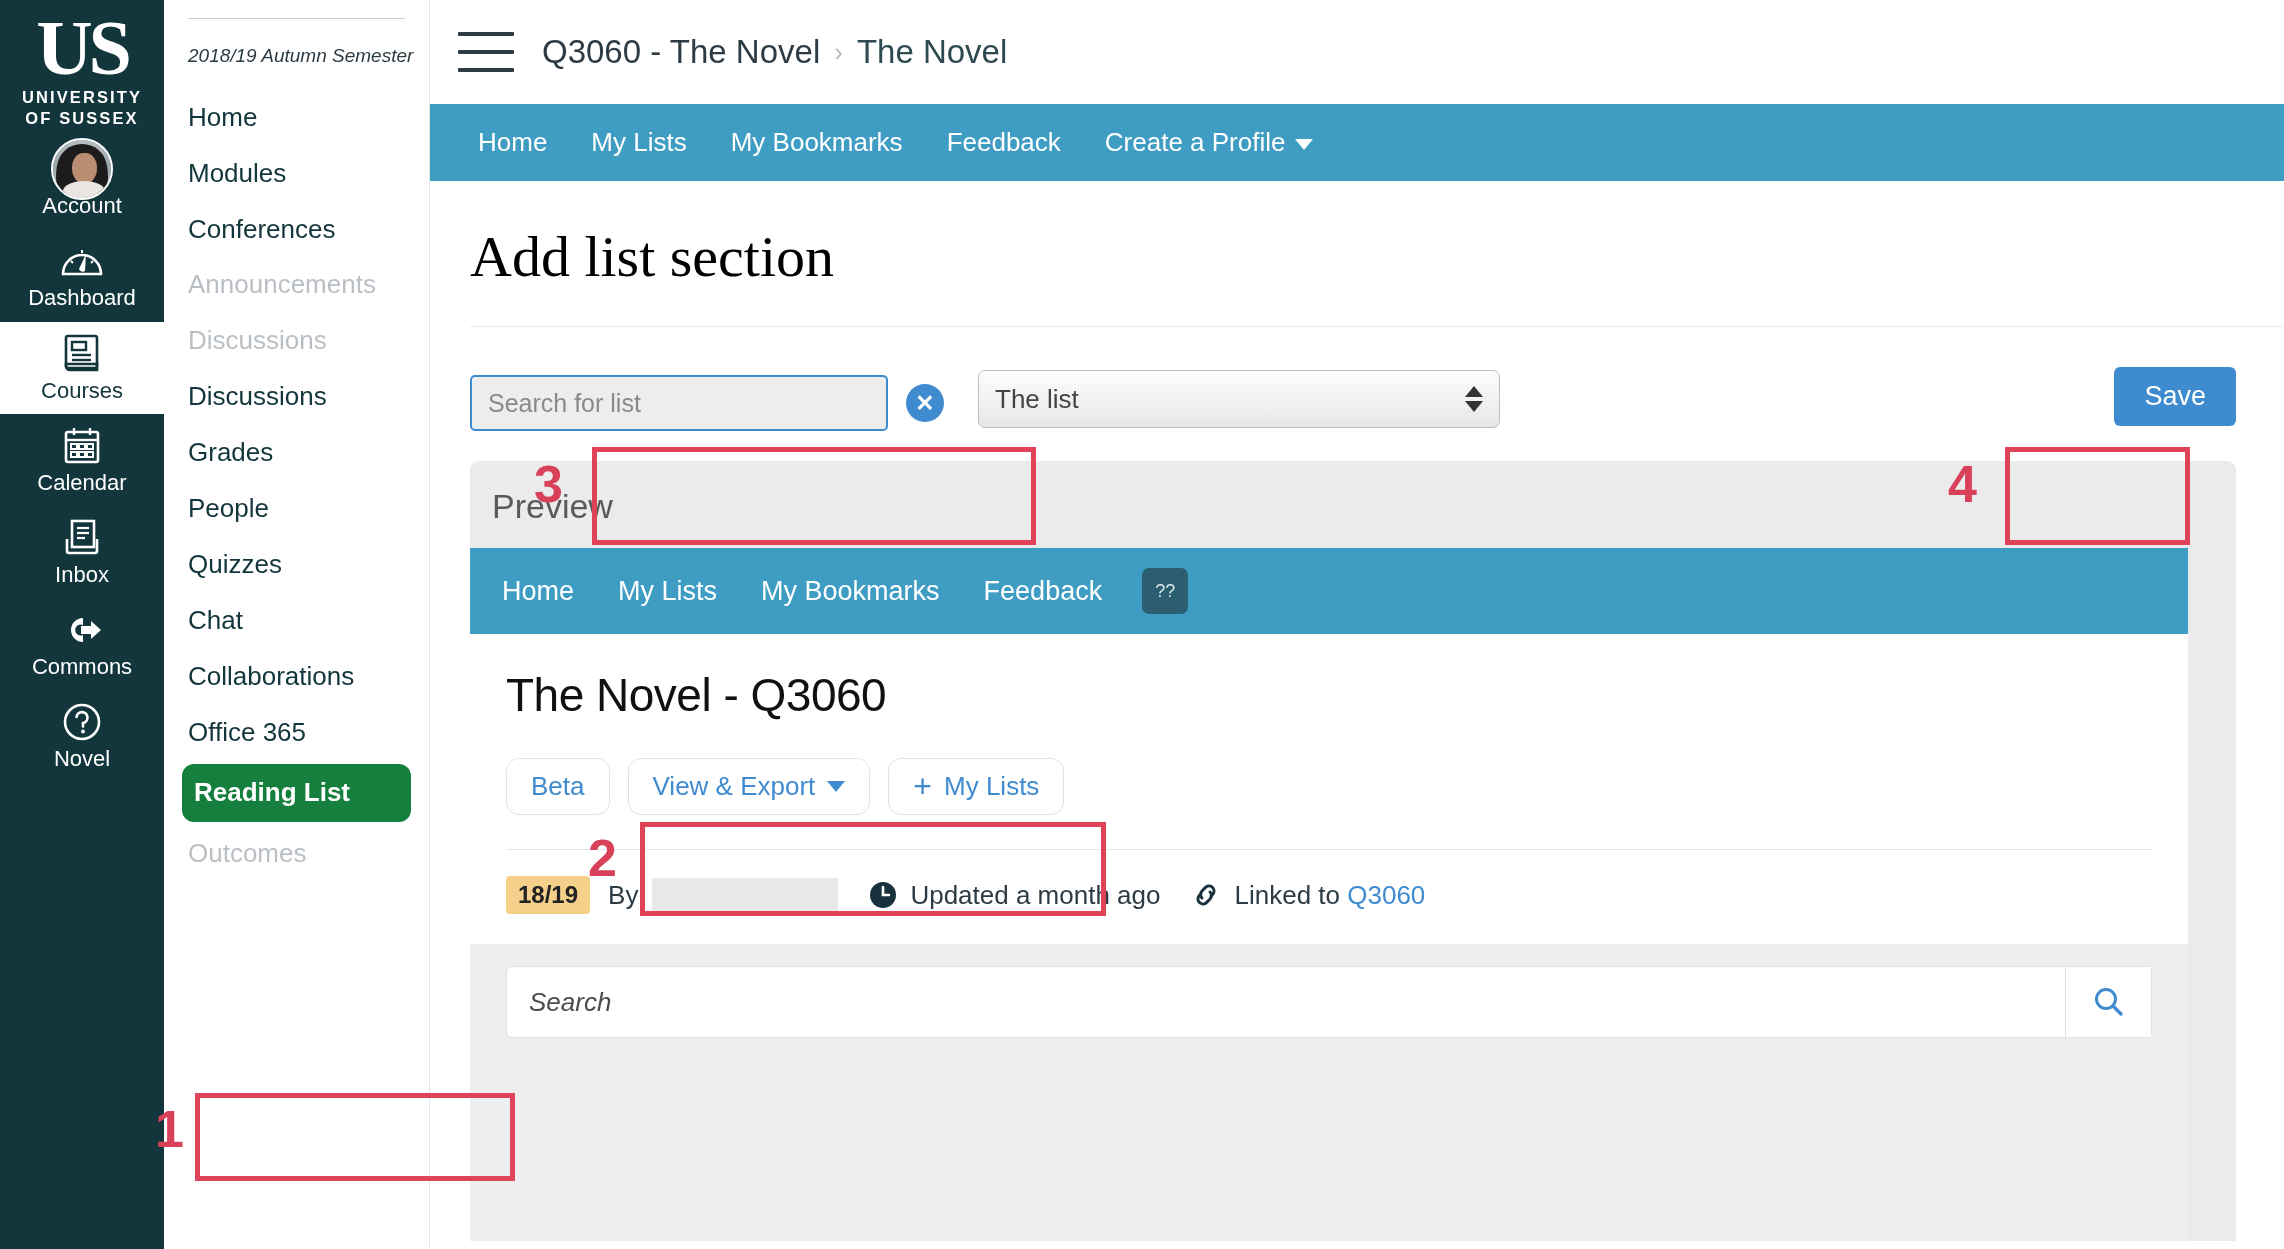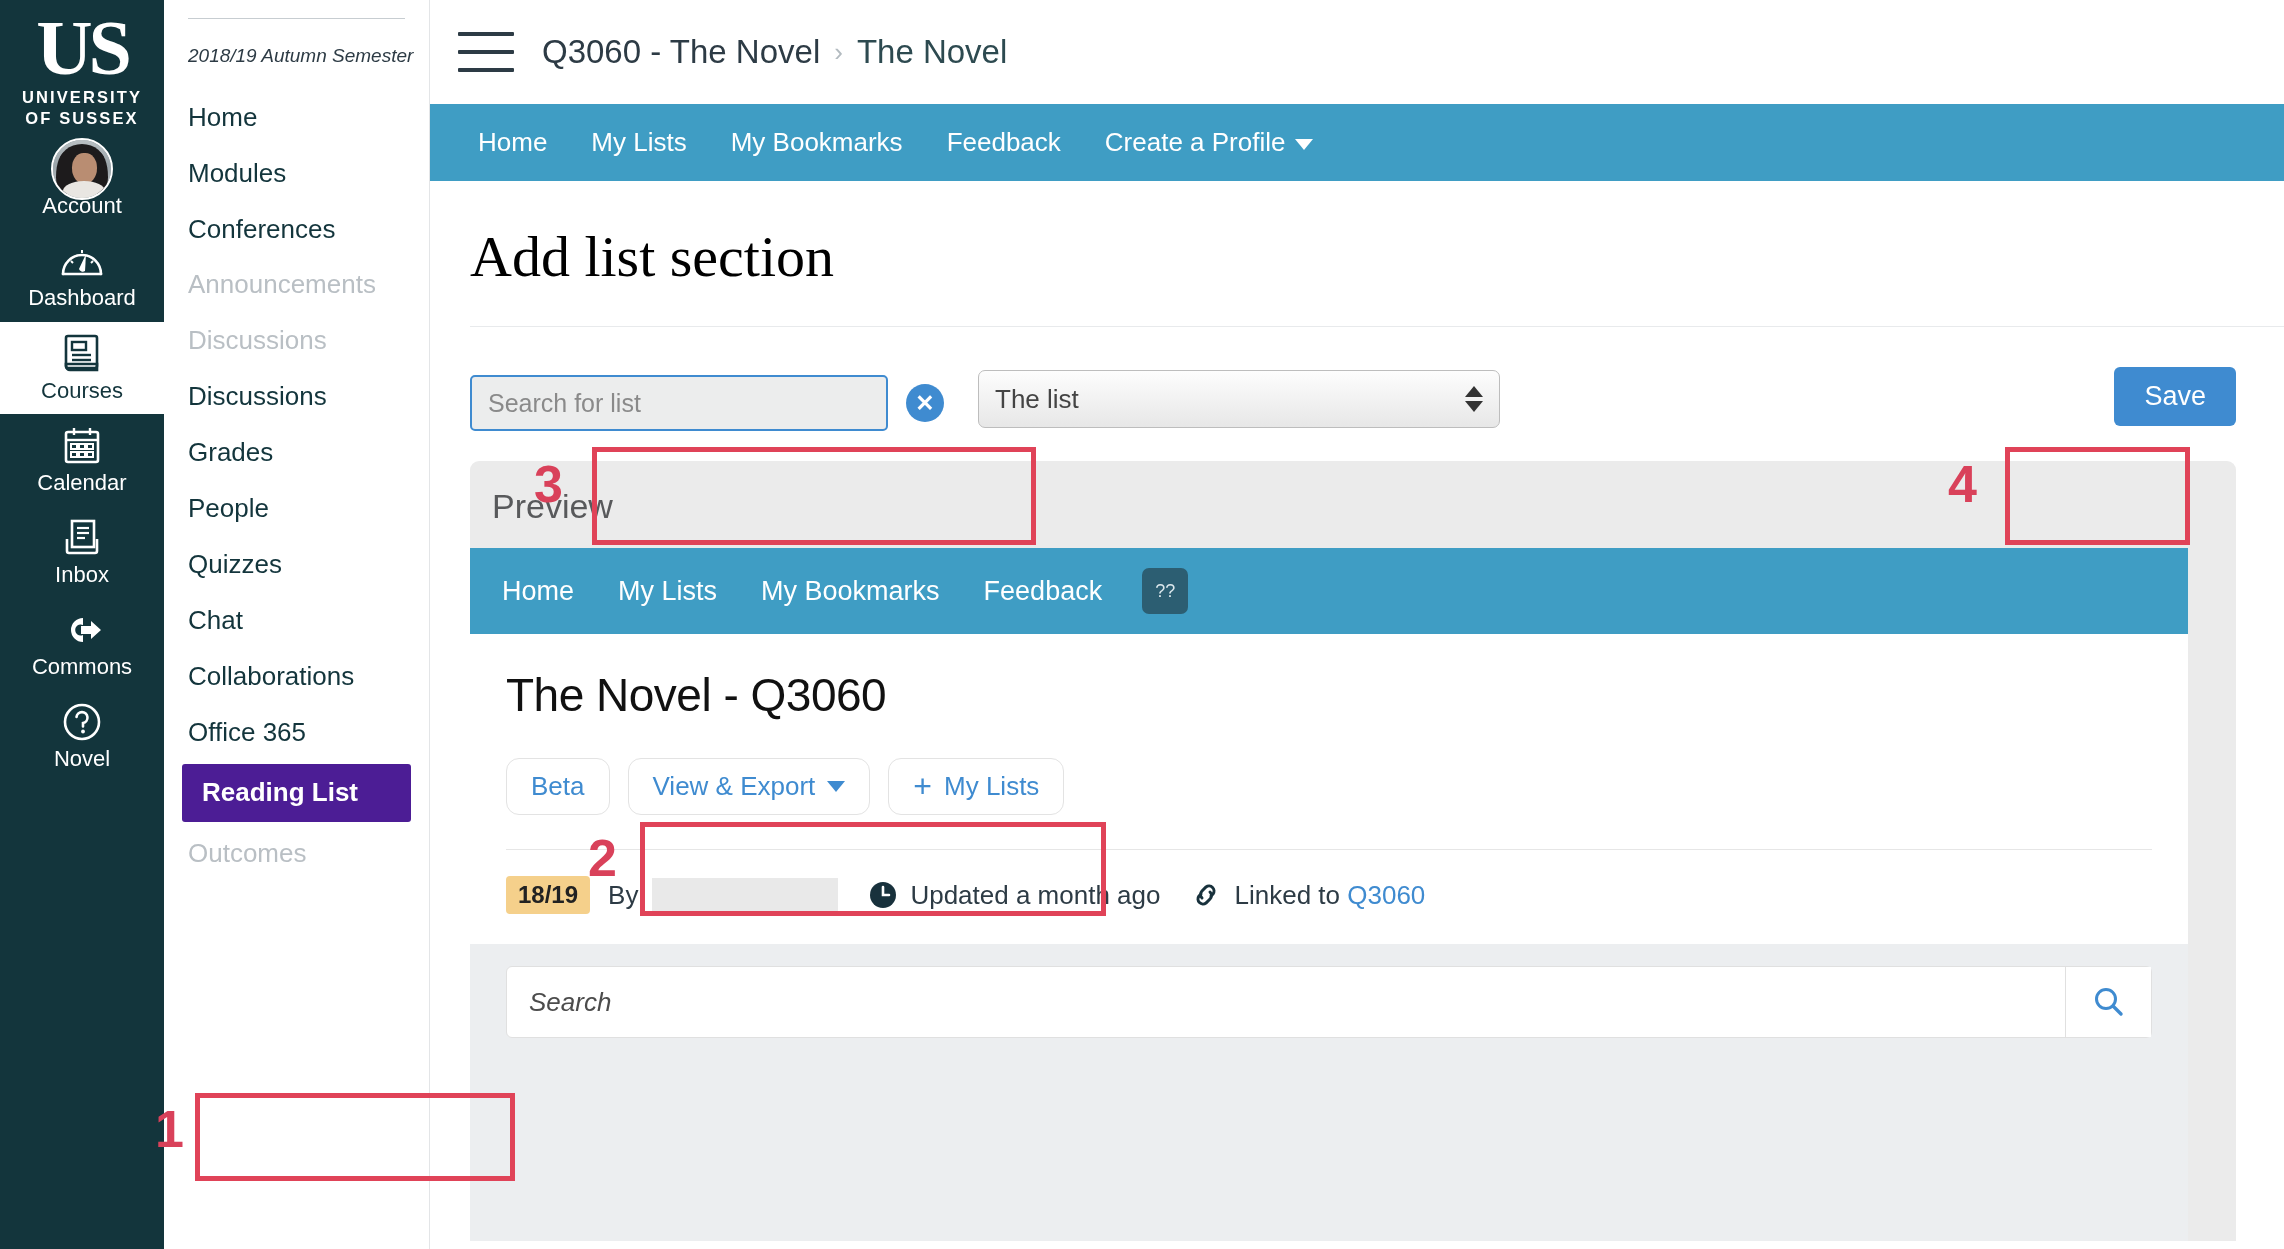--- a/index.html
+++ b/index.html
@@ -66,22 +66,22 @@
   .cn-term {
     font-size: 19px; font-style: italic; color: #2d3b45;
     margin: 26px 0 22px 0; line-height: 1.2; white-space: nowrap;
   }
   .cn-item {
     font-size: 26px; color: #13353c; padding: 13px 0 13px 0;
     line-height: 1.15; cursor: pointer;
   }
   .cn-item.muted { color: #b9bfc4; }
   .cn-item.active {
-    background: #4c1d95; color: #fff; font-weight: 700;
-    padding: 14px 0 14px 20px; margin: 4px -6px; border-radius: 3px;
+    background: #15803d; color: #fff; font-weight: 700;
+    padding: 14px 0 14px 12px; margin: 4px -6px; border-radius: 12px;
   }
 
   
   .main { flex: 1 1 auto; position: relative; background: #fff; min-width: 0; }
   .topbar {
     height: 104px; display: flex; align-items: center; gap: 0;
     padding-left: 28px; background: #fff;
   }
   .hamburger { width: 56px; height: 40px; display: flex; flex-direction: column;
       justify-content: space-between; cursor: pointer; margin-right: 28px; }

